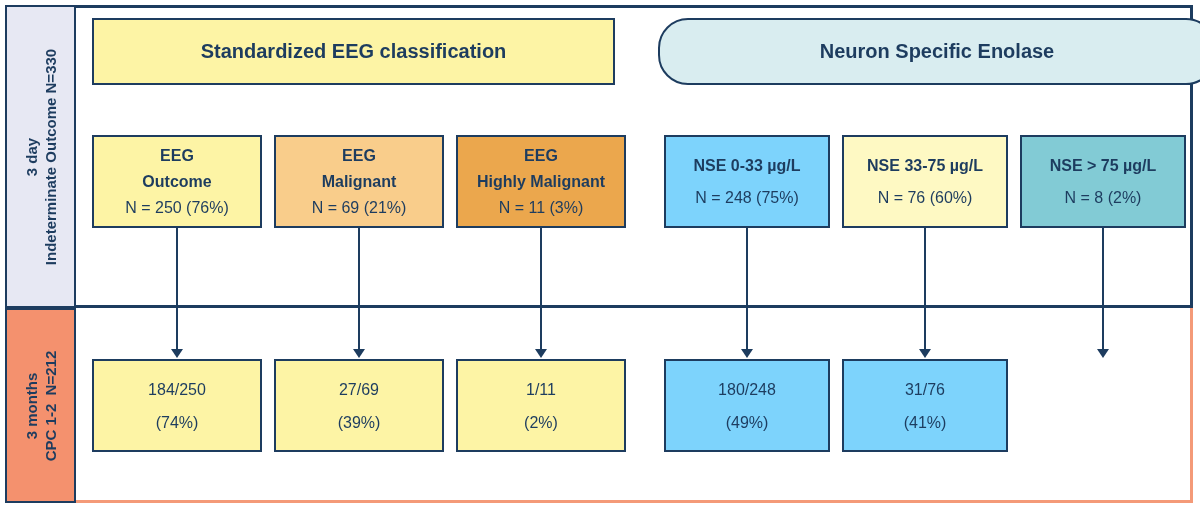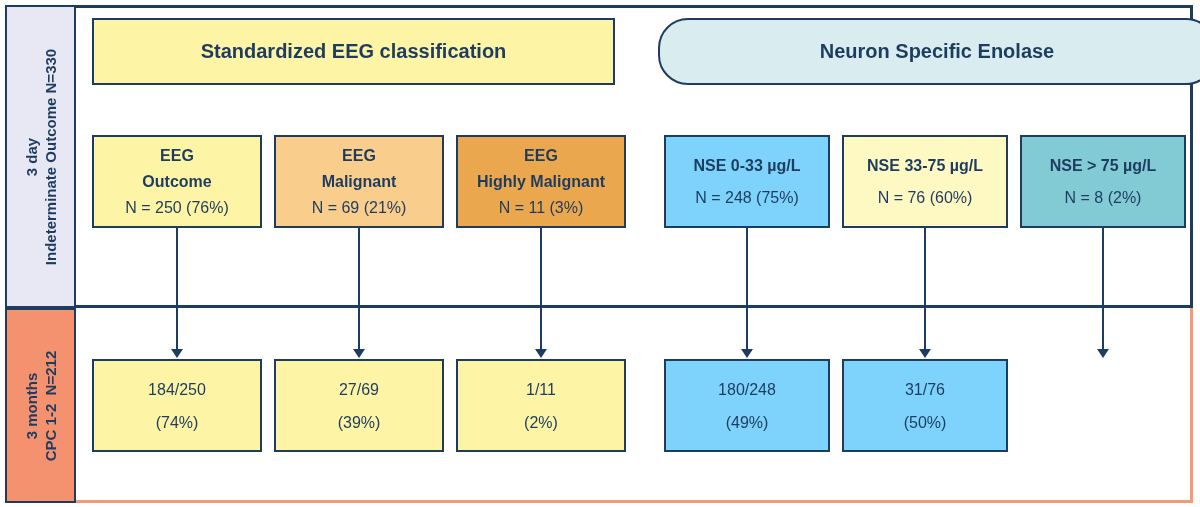--- a/index.html
+++ b/index.html
@@ -163,16 +163,16 @@
   <div class="box out c3 bg-yellow">
     <div class="v">1/11</div>
     <div class="v">(2%)</div>
   </div>
   <div class="box out c4 bg-pale-blue">
     <div class="v">180/248</div>
     <div class="v">(49%)</div>
   </div>
   <div class="box out c5 bg-pale-blue">
     <div class="v">31/76</div>
-    <div class="v">(50%)</div>
+    <div class="v">(41%)</div>
   </div>
 
 </div>
 
 </body></html>

